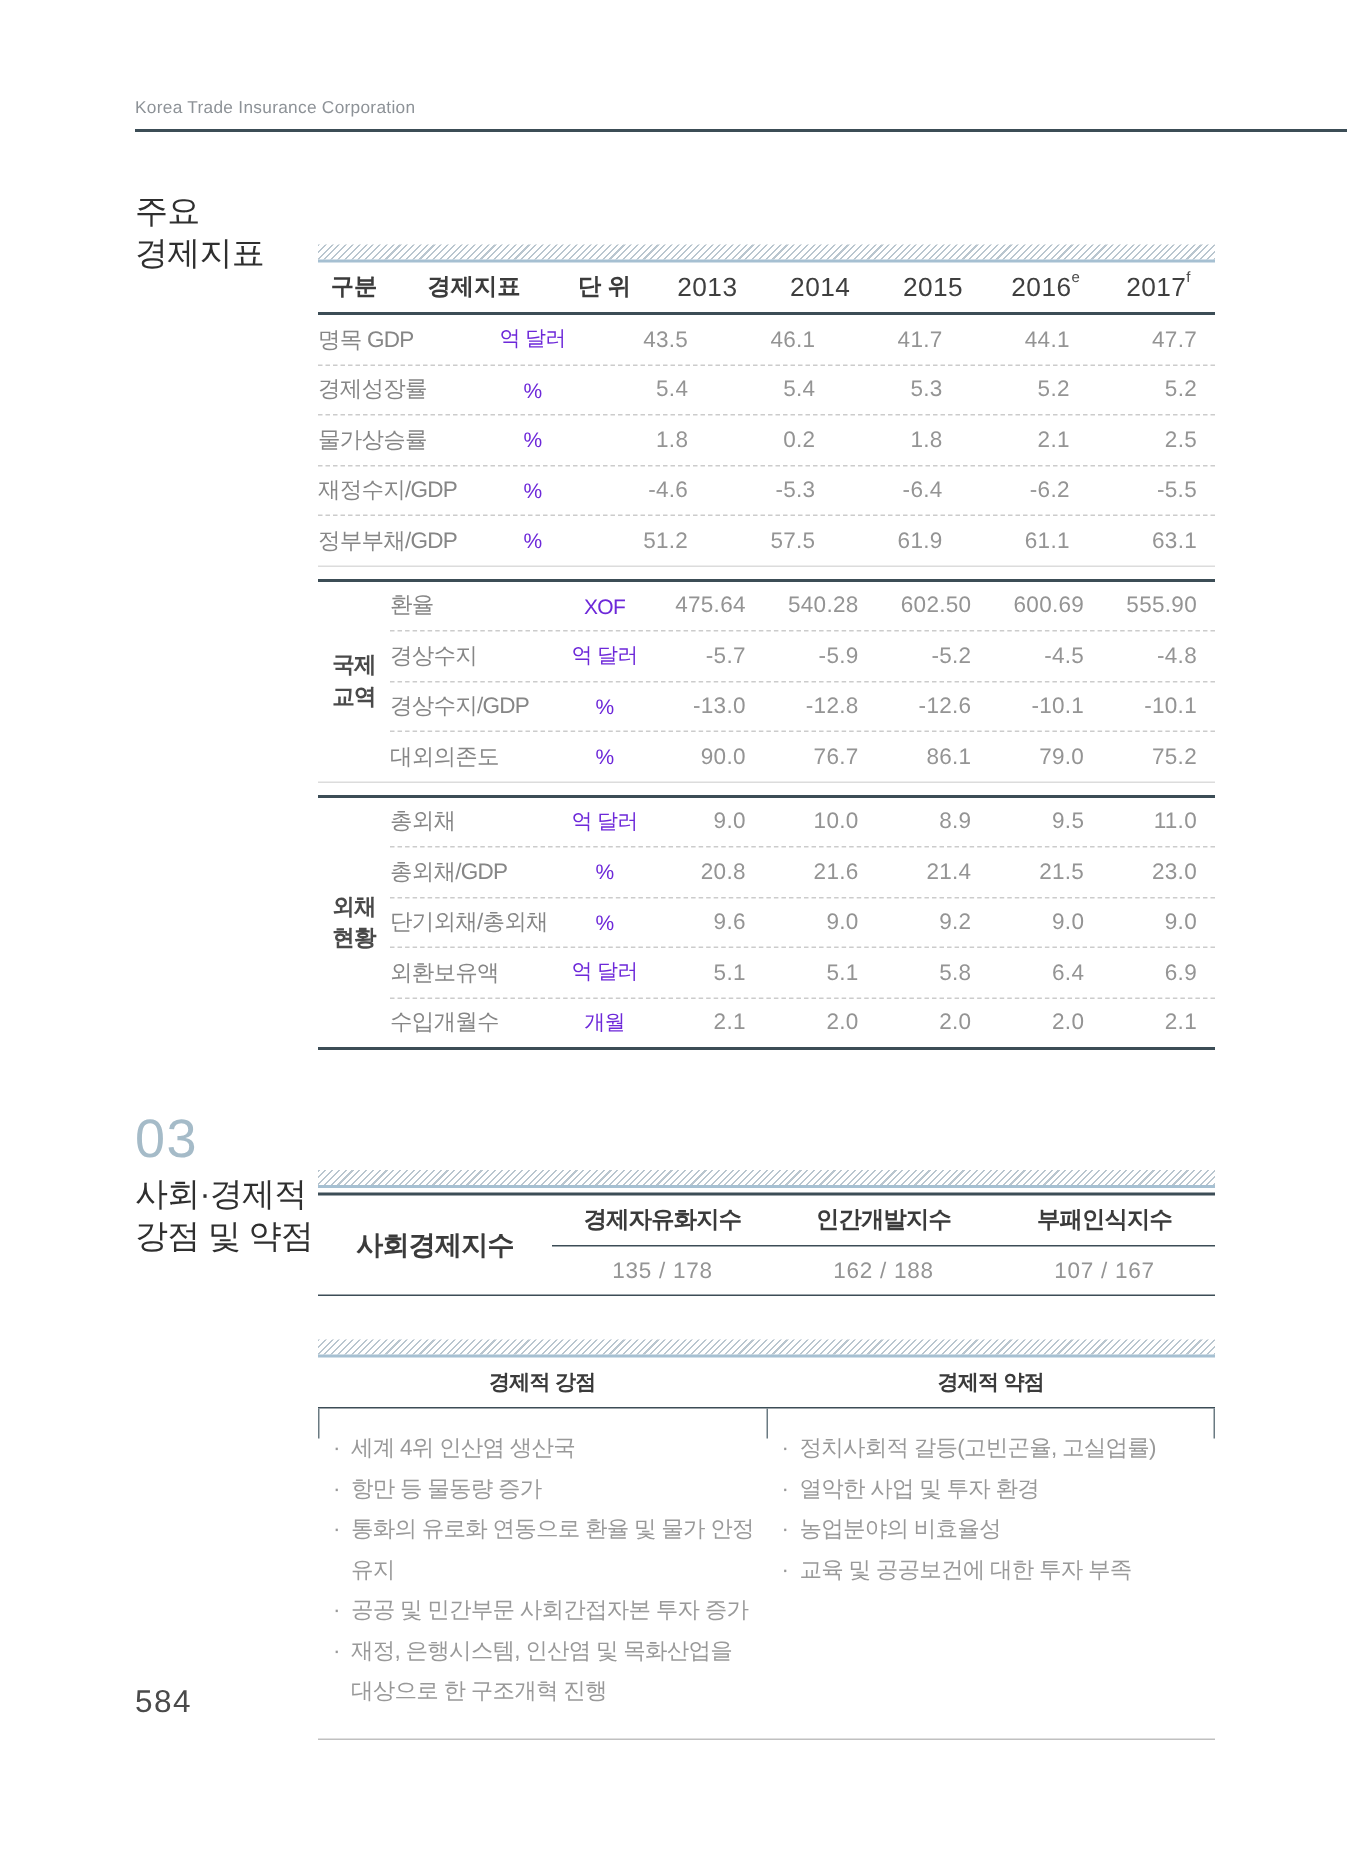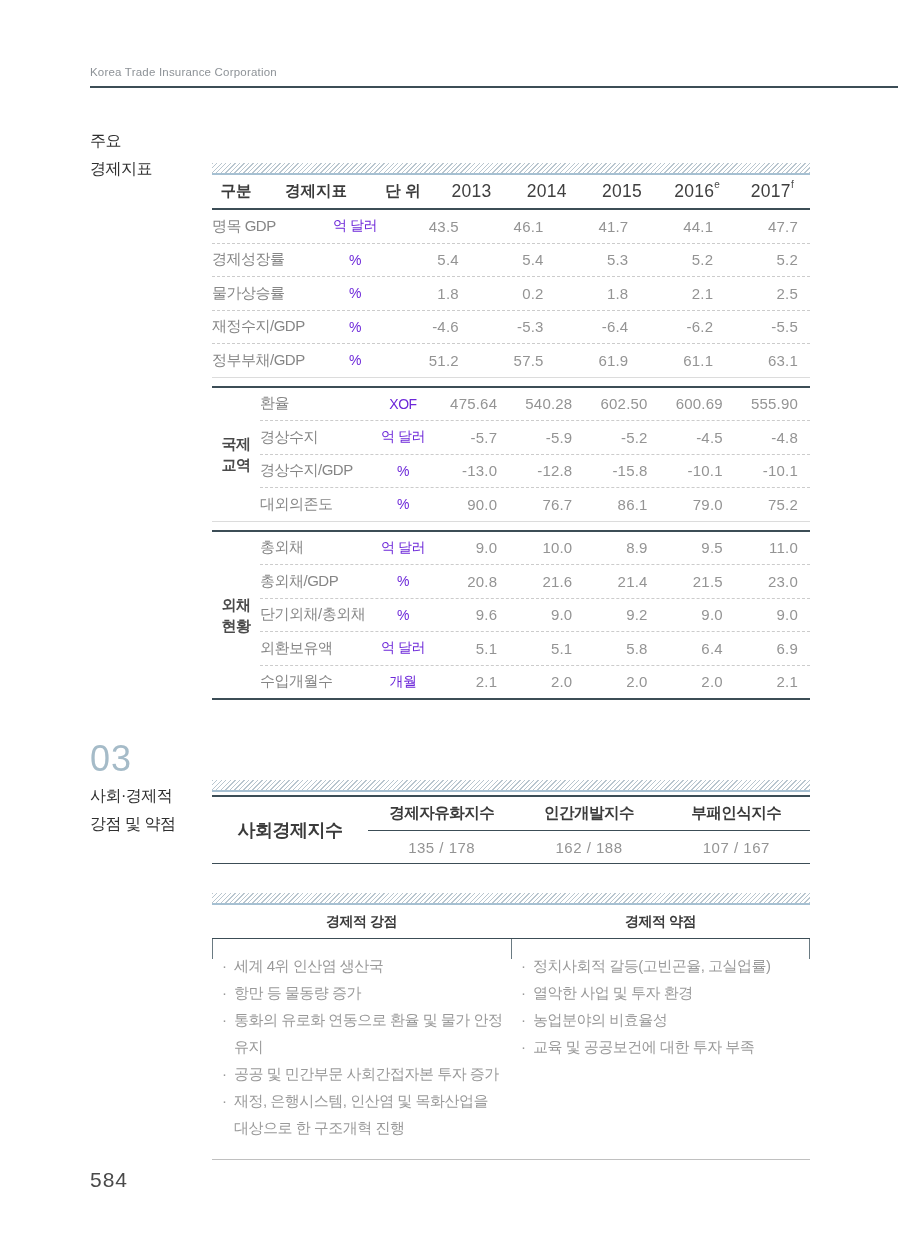--- a/index.html
+++ b/index.html
@@ -15,21 +15,21 @@
   .page{
     position:relative;width:898px;height:1240px;background:#ffffff;
     font-family:"Liberation Sans","DejaVu Sans",sans-serif;overflow:hidden;
   }
   
   .hdr-note{position:absolute;left:90px;top:66px;font-size:11.5px;color:#8d9297;letter-spacing:.2px;}
   .hdr-rule{position:absolute;left:90px;right:0;top:86px;height:2px;background:var(--rule-dark);}
   
   .sec-label{position:absolute;left:90px;width:125px;}
   .sec-num{font-size:36px;font-weight:200;color:var(--section-number);letter-spacing:1px;line-height:38px;}
-  .sec-title{font-size:16px;font-weight:500;color:#2f2f2f;line-height:28px;letter-spacing:-.5px;margin-top:4px;}
+  .sec-title{font-size:22px;font-weight:500;color:#2f2f2f;line-height:28px;letter-spacing:-.5px;margin-top:4px;}
   
   .hatch{
     height:10px;border-bottom:2px solid var(--hatch-border);
     background:repeating-linear-gradient(135deg,var(--hatch-line) 0 1px,#ffffff 1px 3.2px);
   }
   
   .t1-wrap{position:absolute;left:212px;top:163px;width:598px;}
   .t1-header{
     display:grid;grid-template-columns:48px 112px 62px repeat(5,1fr);
     align-items:center;height:33px;border-bottom:2px solid var(--rule-dark);
@@ -82,21 +82,21 @@
     position:relative;display:grid;grid-template-columns:1fr 1fr;
     min-height:205px;border-bottom:1px solid #c0c0c0;
   }
   .tick{position:absolute;top:0;width:1px;height:20px;background:#6a7a82;}
   .tick.l{left:0;} .tick.m{left:50%;} .tick.r{right:0;}
   .sw-list{padding:13px 6px 18px 10px;}
   .sw-item{display:flex;font-size:15px;color:#999999;line-height:27px;letter-spacing:-.5px;}
   .sw-item .b{width:12px;flex:0 0 12px;text-align:left;color:#999999;}
   .sw-item .txt{flex:1;}
   
-  .page-num{position:absolute;left:90px;top:1168px;font-size:21px;font-weight:300;color:#4a4a4a;letter-spacing:1px;}
+  .page-num{position:absolute;left:90px;top:1123px;font-size:21px;font-weight:300;color:#4a4a4a;letter-spacing:1px;}
 </style>
 </head>
 <body>
 
 <div class="page">
 
   <div class="hdr-note">Korea Trade Insurance Corporation</div>
   <div class="hdr-rule"></div>
 
   <div class="sec-label" style="top:123px;">
@@ -191,21 +191,21 @@
               <div class="c-val">-5.9</div>
               <div class="c-val">-5.2</div>
               <div class="c-val">-4.5</div>
               <div class="c-val">-4.8</div>
             </div>
             <div class="t1-row">
               <div class="c-name">경상수지/GDP</div>
               <div class="c-unit">%</div>
               <div class="c-val">-13.0</div>
               <div class="c-val">-12.8</div>
-              <div class="c-val">-15.8</div>
+              <div class="c-val">-12.6</div>
               <div class="c-val">-10.1</div>
               <div class="c-val">-10.1</div>
             </div>
             <div class="t1-row">
               <div class="c-name">대외의존도</div>
               <div class="c-unit">%</div>
               <div class="c-val">90.0</div>
               <div class="c-val">76.7</div>
               <div class="c-val">86.1</div>
               <div class="c-val">79.0</div>

